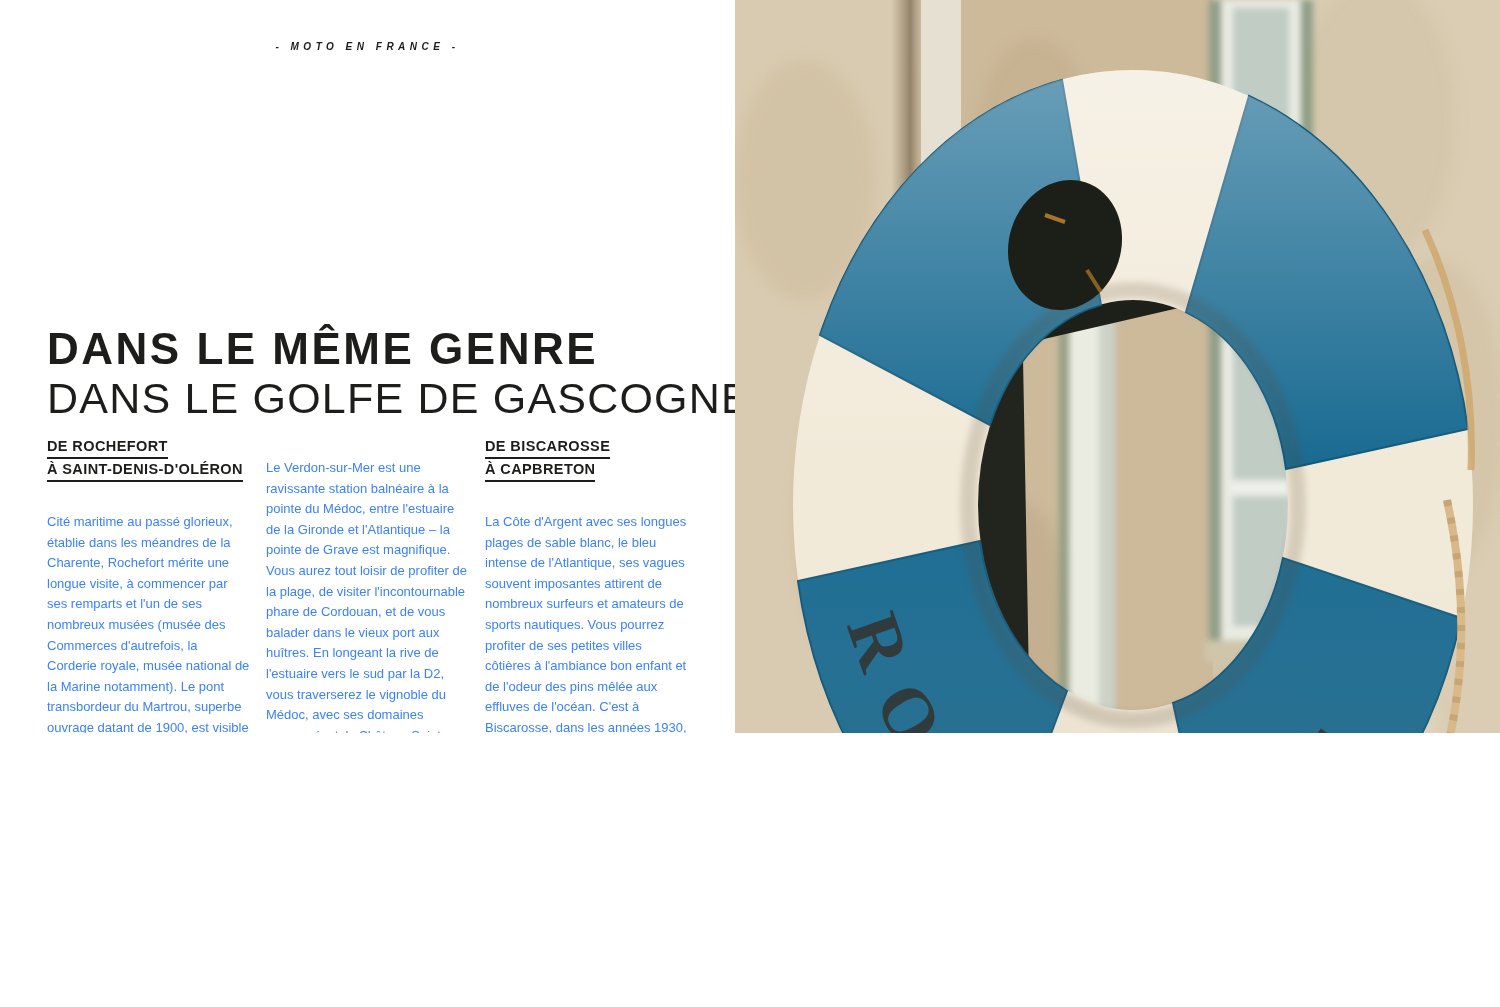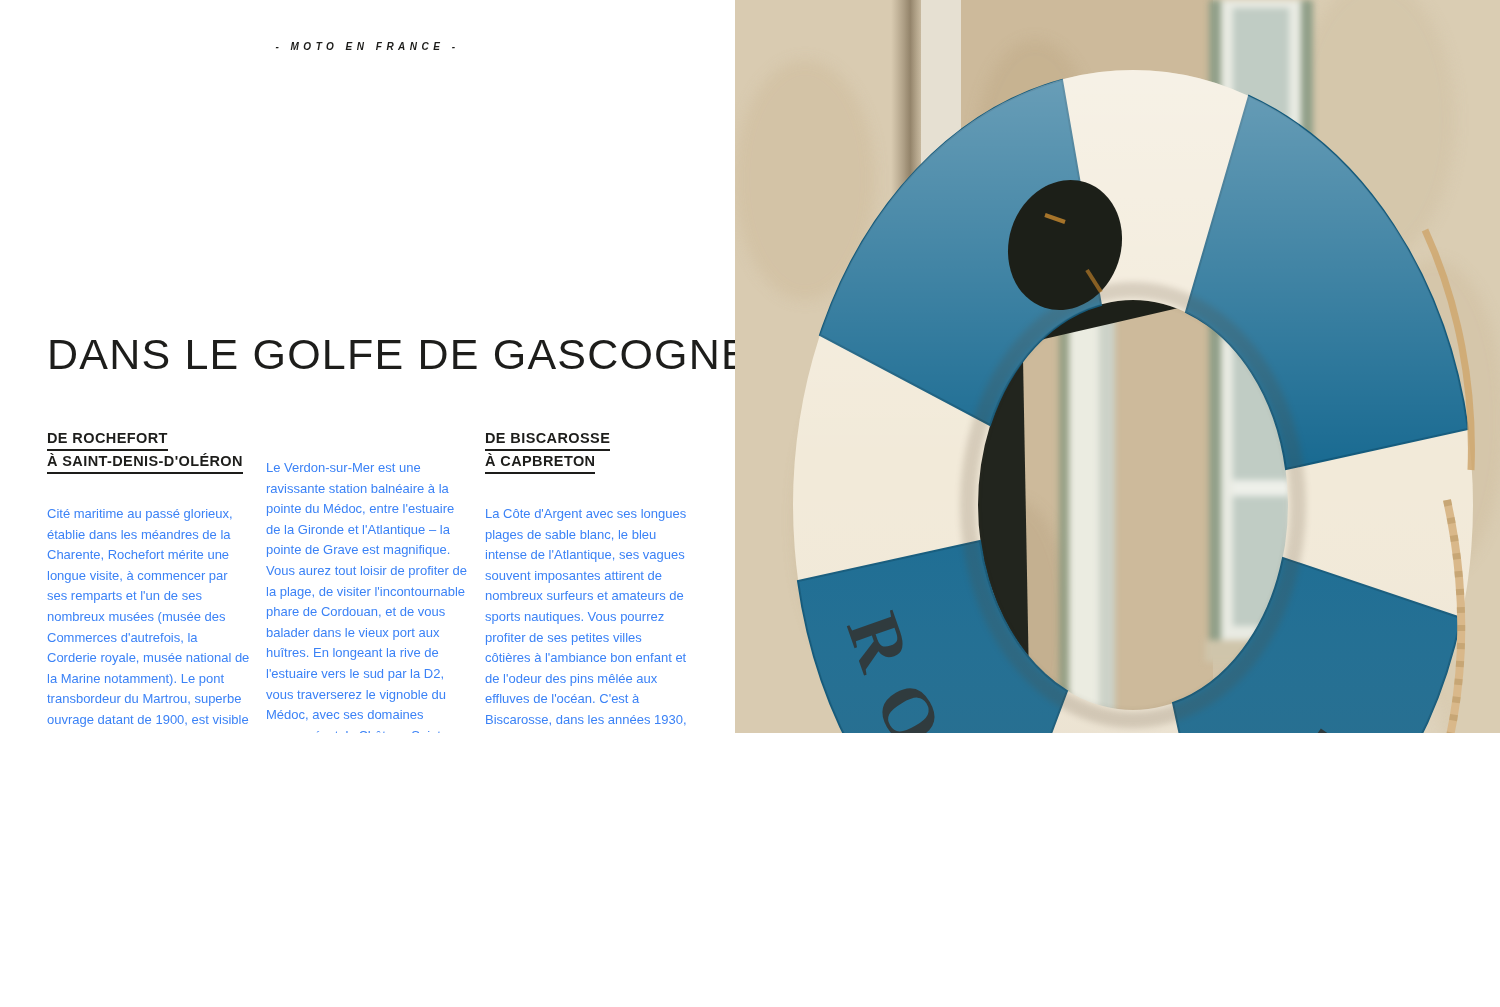--- a/index.html
+++ b/index.html
@@ -7,21 +7,21 @@
           font-family:"Liberation Sans",sans-serif;color:#1d1d1b;}
   
   .page-left{position:absolute;left:0;top:0;width:735px;height:1007px;background:#fff;}
   .kicker{position:absolute;top:41px;left:0;width:735px;text-align:center;
           font-size:10px;font-weight:bold;font-style:italic;letter-spacing:4.5px;color:#1d1d1b;}
   .title-block{position:absolute;left:47px;top:327px;width:660px;line-height:1;}
   .title-line1{font-size:44px;font-weight:bold;letter-spacing:2.5px;white-space:nowrap;}
   .title-line2{font-size:43px;font-weight:normal;letter-spacing:1.2px;margin-top:6px;white-space:nowrap;}
   .columns{position:absolute;left:47px;top:428px;width:643px;display:flex;gap:15px;}
   .col{width:204px;}
-  .col-heading{font-size:14.5px;font-weight:bold;letter-spacing:0.4px;line-height:20px;}
+  .col-heading{font-size:14.5px;font-weight:bold;letter-spacing:0.4px;line-height:20px;margin-top:8px;}
   .col-heading span{display:inline-block;border-bottom:2px solid #1d1d1b;padding-bottom:1px;}
   .col-body{margin-top:30px;font-size:13px;line-height:20.6px;color:#3b82f6;}
   .col-info{font-size:13px;line-height:20.6px;font-weight:bold;color:#1d1d1b;}
   .footer{position:absolute;left:0;top:957px;width:735px;font-size:11px;}
   .footer-section{position:absolute;left:47px;font-weight:bold;font-style:italic;letter-spacing:3.2px;}
   .footer-page{position:absolute;left:352px;font-style:italic;font-weight:bold;letter-spacing:1px;}
   .credit{position:absolute;left:702px;top:845px;width:14px;height:95px;
           writing-mode:vertical-rl;transform:rotate(180deg);
           font-size:8px;color:#5a5a58;letter-spacing:0.3px;white-space:nowrap;}
   
@@ -33,20 +33,21 @@
 </head>
 <body>
 
 <div class="spread">
 
   <div class="page-left">
 
     <div class="kicker">- MOTO EN FRANCE -</div>
 
     <div class="title-block">
+      <div class="title-line1">DANS LE MÊME GENRE</div>
       <div class="title-line2">DANS LE GOLFE DE GASCOGNE</div>
     </div>
 
     <div class="columns">
 
       <div class="col">
         <div class="col-heading">
           <span>DE ROCHEFORT</span><br>
           <span>À SAINT-DENIS-D'OLÉRON</span>
         </div>

